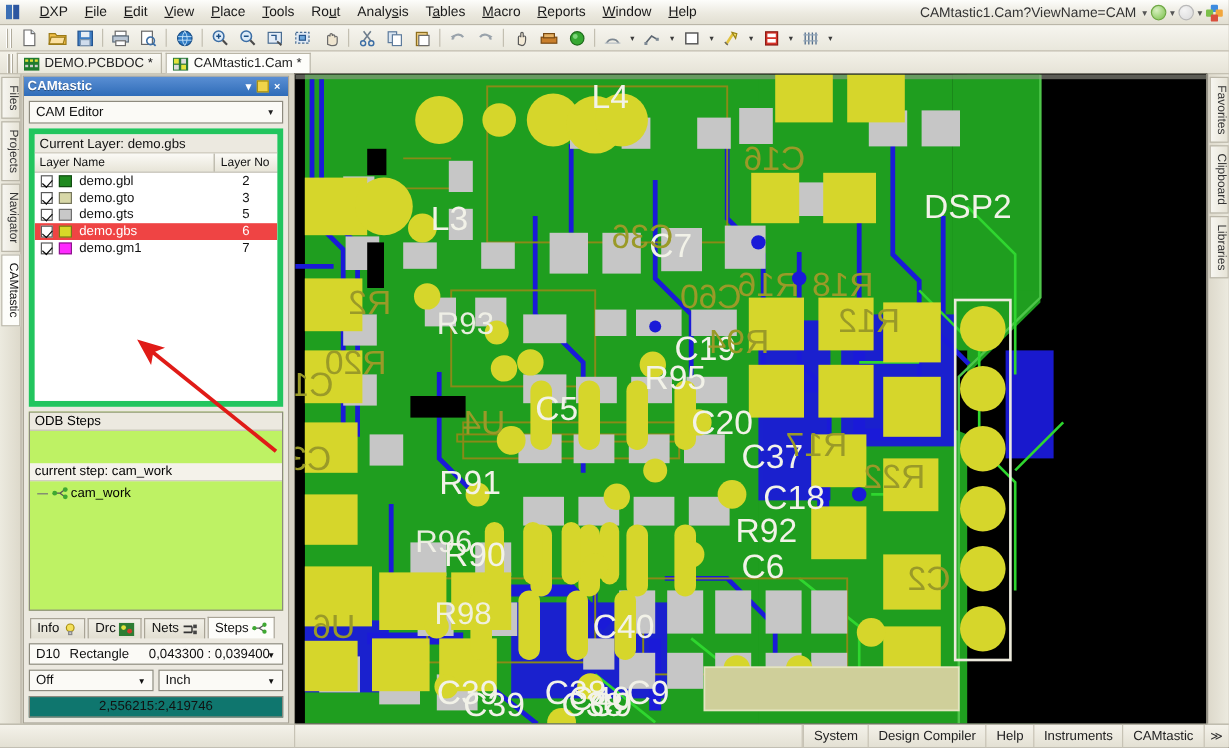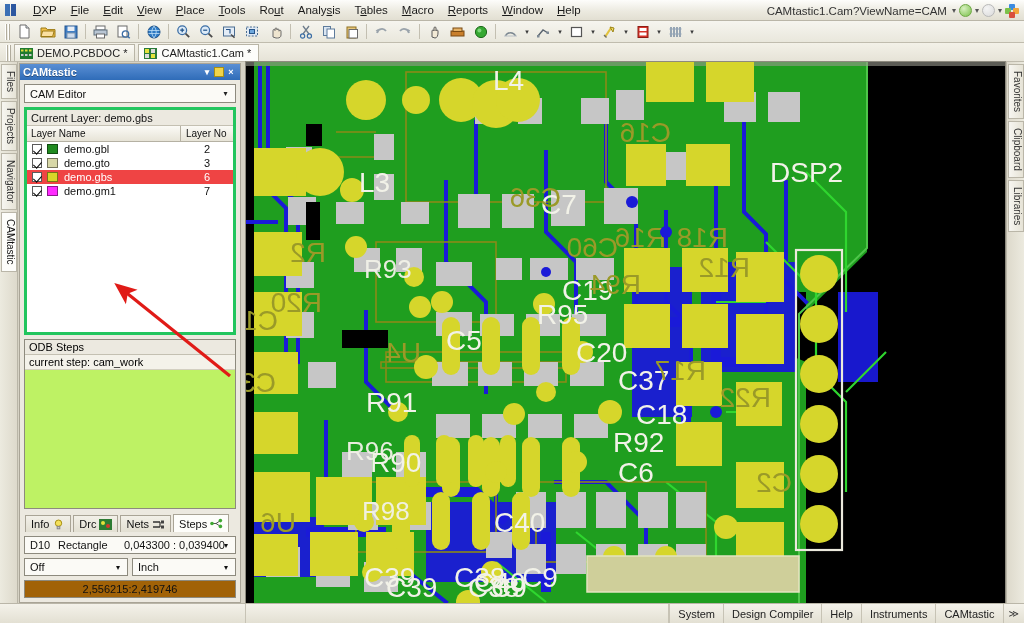--- a/index.html
+++ b/index.html
@@ -128,21 +128,21 @@
   .combo {
     height: 19px; background: #fbfaf6; border: 1px solid #8d8a7e;
     display: flex; align-items: center; padding-left: 5px; font-size: 11px; color: #111;
     position: relative;
   }
   .combo .arrow {
     position: absolute; right: 2px; top: 1px; width: 15px; height: 15px;
     display: flex; align-items: center; justify-content: center; font-size: 8px; color: #222;
   }
 
-  .lgroup { border: 3px solid #22c55e; background: #fff; }
+  .lgroup { border: 5px solid #22c55e; background: #fff; }
   .cur-layer {
     height: 16px; background: #ece9e0; border-bottom: 1px solid #c4c0b2;
     display: flex; align-items: center; padding-left: 4px; font-size: 11px; color: #111;
   }
   .lhead {
     height: 16px; display: flex; background: linear-gradient(#fbfaf6,#e7e4d7);
     border-bottom: 1px solid #b5b1a3; font-size: 10px; color: #111;
   }
   .lhead .c1 { flex: 1; padding-left: 4px; display:flex; align-items:center;
                border-right: 1px solid #b5b1a3; }
@@ -163,21 +163,21 @@
   .lno { width: 52px; text-align: center; }
 
   
   .odb { border: 1px solid #8d8a7e; background: #bef264; flex: 1; display: flex; flex-direction: column; }
   .odb-title {
     height: 15px; background: #ece9e0; border-bottom: 1px solid #c4c0b2;
     display: flex; align-items: center; padding-left: 4px; font-size: 11px;
   }
   .odb-cur {
     height: 15px; background: #f4f2ea; border-bottom: 1px solid #d3cfc1;
-    display: flex; align-items: center; padding-left: 4px; font-size: 11px;
+    display: flex; align-items: center; padding-left: 4px; font-size: 11px; margin-top: 27px;
   }
   .odb-tree { flex: 1; padding: 4px 0 0 6px; }
   .tnode { display: flex; align-items: center; font-size: 11px; gap: 2px; }
   .tdash { width: 9px; height: 1px; background: #777; margin-right: 1px; }
   .step-ico { width: 14px; height: 12px; position: relative; flex: none; }
 
   
   .ptabs { display: flex; align-items: flex-end; height: 19px; gap: 2px; padding-left: 1px; }
   .ptab {
     height: 17px; display: flex; align-items: center; gap: 3px; padding: 0 5px;
@@ -192,21 +192,21 @@
     display: flex; align-items: center; font-size: 11px; color: #111; position: relative;
     padding-left: 5px;
   }
   .statrow .arrow { position: absolute; right: 2px; top: 1px; width: 14px; height: 14px;
     display:flex; align-items:center; justify-content:center; font-size: 8px; }
   .dcode-d { width: 28px; }
   .dcode-shape { width: 66px; }
   .tworow { display: flex; gap: 4px; }
   .tworow .statrow { flex: 1; }
   .coordbox {
-    height: 18px; background: #a16207; border: 1px solid #8d8a7e;
+    height: 18px; background: #0f766e; border: 1px solid #8d8a7e;
     display: flex; align-items: center; justify-content: center;
     font-size: 11px; color: #111;
   }
 
   
   .annot-arrow { position: absolute; left: 88px; top: 212px; width: 130px; height: 108px; pointer-events: none; }
 
   
   .canvas-wrap {
     position: absolute; left: 245px; top: 61px; width: 761px; height: 543px;
@@ -527,38 +527,58 @@
             <span class="lswatch" style="background:#1f8a1f"></span>
             <span class="lname">demo.gbl</span>
             <span class="lno">2</span>
           </div>
           <div class="lrow">
             <span class="lchk"></span>
             <span class="lswatch" style="background:#d8d8a8"></span>
             <span class="lname">demo.gto</span>
             <span class="lno">3</span>
           </div>
+          <div class="lrow">
+            <span class="lchk"></span>
+            <span class="lswatch" style="background:#c8c8c8"></span>
+            <span class="lname">demo.gts</span>
+            <span class="lno">5</span>
+          </div>
           <div class="lrow sel">
             <span class="lchk"></span>
             <span class="lswatch" style="background:#d8d828"></span>
             <span class="lname">demo.gbs</span>
             <span class="lno">6</span>
           </div>
           <div class="lrow">
             <span class="lchk"></span>
             <span class="lswatch" style="background:#ff2aff"></span>
             <span class="lname">demo.gm1</span>
             <span class="lno">7</span>
           </div>
         </div>
       </div>
 
       <div class="odb">
         <div class="odb-title">ODB Steps</div>
         <div class="odb-cur">current step: cam_work</div>
+        <div class="odb-tree">
+          <div class="tnode">
+            <span class="tdash"></span>
+            <span class="step-ico">
+              <svg width="14" height="12" viewBox="0 0 14 12">
+                  <path d="M3 6h4M7 6l4-3M7 6l4 3" stroke="#555" stroke-width="1" fill="none"></path>
+                  <circle cx="2.6" cy="6" r="2" fill="#3fa832"></circle>
+                  <circle cx="11.4" cy="3" r="2" fill="#3fa832"></circle>
+                  <circle cx="11.4" cy="9" r="2" fill="#3fa832"></circle>
+                </svg>
+            </span>
+            <span>cam_work</span>
+          </div>
+        </div>
       </div>
 
       <div class="ptabs">
         <div class="ptab">
           <span>Info</span>
           <span class="mini-ico">
             <svg width="13" height="11" viewBox="0 0 13 11">
                 <circle cx="6.5" cy="4.2" r="3.2" fill="#f4e05a" stroke="#a88f12"></circle>
                 <rect x="5.2" y="7.4" width="2.6" height="2.4" fill="#c9c9c9" stroke="#888"></rect>
               </svg>

